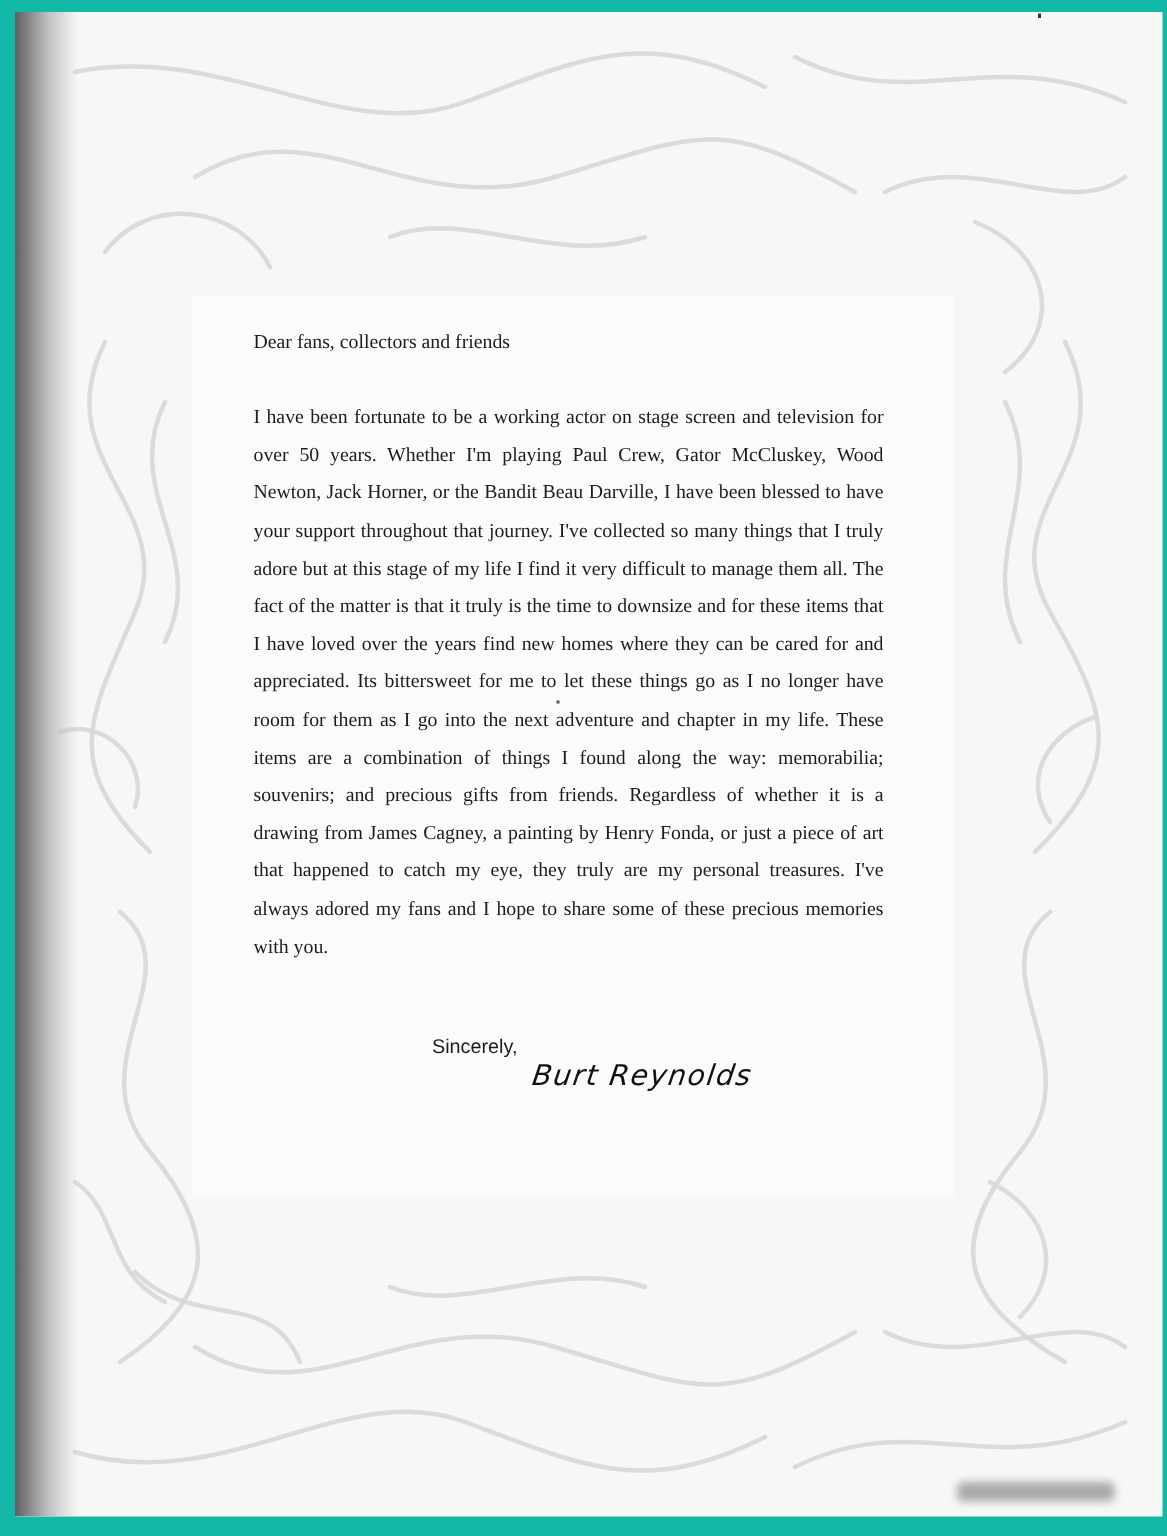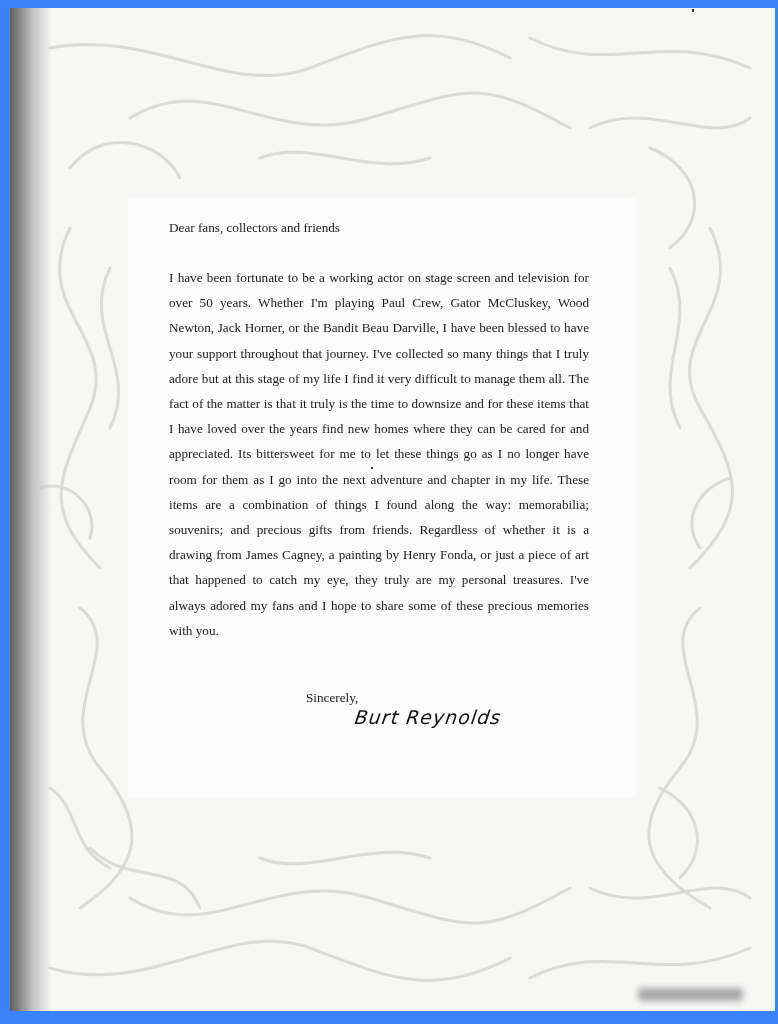--- a/index.html
+++ b/index.html
@@ -10,21 +10,21 @@
     body {
       width: 778px;
       height: 1024px;
       position: relative;
       overflow: hidden;
     }
     .scan {
       position: absolute;
       left: 0; top: 0;
       width: 778px; height: 1024px;
-      background: #3b82f6;
+      background: #14b8a6;
     }
     .page {
       position: absolute;
       left: 10px;
       top: 8px;
       width: 765px;
       height: 1003px;
       background: #f7f7f6;
       overflow: hidden;
     }
@@ -67,23 +67,23 @@
       margin: 0 0 27px 0;
       line-height: 20px;
     }
     .body-text {
       margin: 0;
       line-height: 25.2px;
       text-align: justify;
     }
     .closing {
       position: absolute;
-      left: 306px;
+      left: 288px;
       top: 690px;
-      font-family: Liberation Serif, serif;
+      font-family: Liberation Sans, sans-serif;
       font-size: 13.2px;
       color: #1c1c1c;
     }
     .signature {
       position: absolute;
       left: 355px;
       top: 706px;
       font-family: "DejaVu Sans", sans-serif;
       font-style: italic;
       font-size: 19px;

